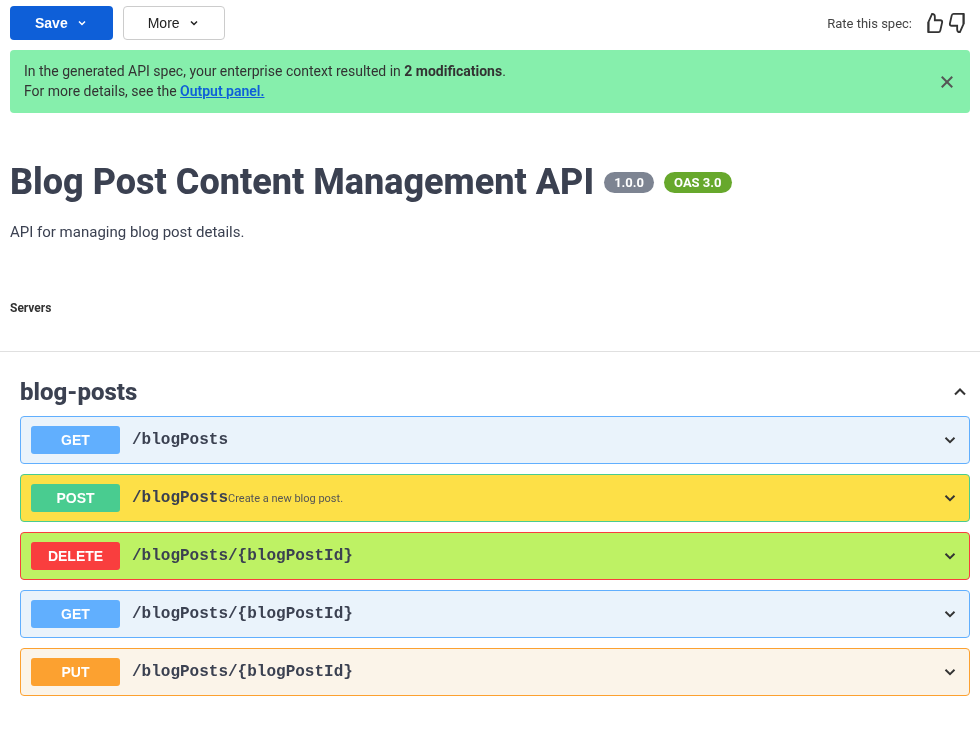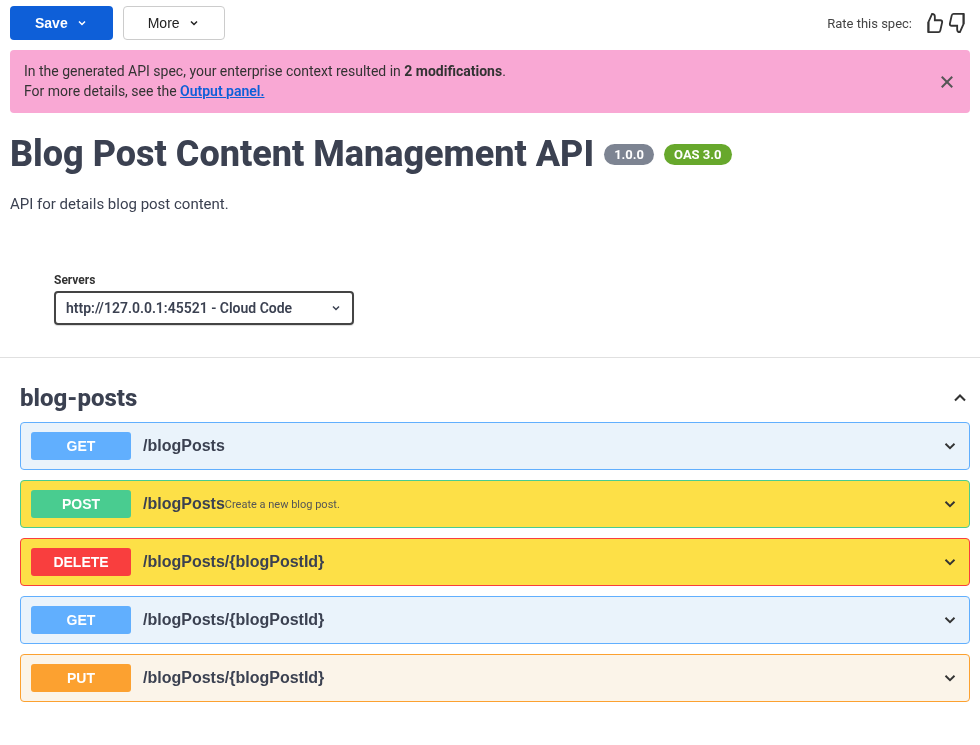--- a/index.html
+++ b/index.html
@@ -6,49 +6,49 @@
   body { font-family: -apple-system, BlinkMacSystemFont, "Segoe UI", Roboto, Helvetica, Arial, sans-serif; background: #fff; color: #3b4151; width: 980px; }
   .toolbar { display: flex; align-items: center; padding: 6px 10px 10px 10px; }
   .btn { display: inline-flex; align-items: center; gap: 8px; border-radius: 4px; font-size: 14px; padding: 8px 24px; cursor: pointer; border: 1px solid transparent; }
   .btn-primary { background: #0e5fd8; color: #fff; font-weight: 600; }
   .btn-outline { background: #fff; color: #222; border: 1px solid #ccc; margin-left: 10px; font-weight: 500; }
   .btn-more { margin-left: 10px; }
   .chev { width: 12px; height: 12px; }
   .toolbar-spacer { flex: 1; }
   .rate-label { font-size: 13px; color: #444; margin-right: 6px; }
   .rate-icon { width: 22px; height: 22px; cursor: pointer; color: #333; margin-left: 4px; }
-  .notice { display: flex; align-items: center; background: #f9a8d4; border-radius: 4px; margin: 0 10px; padding: 12px 14px; font-size: 14px; color: #333; }
+  .notice { display: flex; align-items: center; background: #86efac; border-radius: 4px; margin: 0 10px; padding: 12px 14px; font-size: 14px; color: #333; }
   .notice-text { flex: 1; line-height: 1.4; }
   .notice a { color: #0e5fd8; text-decoration: underline; font-weight: 600; }
   .notice .close { width: 18px; height: 18px; cursor: pointer; color: #555; }
-  .api-header { padding: 20px 10px 10px 10px; }
+  .api-header { padding: 48px 10px 10px 10px; }
   .title-row { display: flex; align-items: center; flex-wrap: wrap; gap: 10px; }
   .api-title { font-size: 36px; font-weight: 800; color: #3b4151; }
   .badge { display: inline-block; font-size: 13px; font-weight: 700; padding: 3px 10px; border-radius: 14px; color: #fff; }
   .badge-version { background: #7d8492; }
   .badge-oas { background: #67a82c; }
   .api-desc { margin-top: 20px; font-size: 15px; color: #3b4151; }
-  .servers-block { padding: 50px 10px 20px 10px; margin-left: 44px; }
+  .servers-block { padding: 50px 10px 20px 10px; }
   .servers-label { font-size: 12px; font-weight: 700; color: #333; margin-bottom: 4px; }
   .server-select { display: flex; align-items: center; justify-content: space-between; width: 300px; border: 2px solid #444; border-radius: 4px; padding: 7px 10px; font-size: 14px; font-weight: 600; cursor: pointer; box-shadow: 0 1px 1px rgba(0,0,0,0.15); }
   .section-divider { border-top: 1px solid rgba(0,0,0,0.12); margin-top: 12px; }
   .tag-section { padding: 16px 10px 10px 20px; }
   .tag-header { display: flex; align-items: center; cursor: pointer; padding: 10px 0; }
   .tag-name { font-size: 24px; font-weight: 800; color: #3b4151; flex: 1; }
   .op { display: flex; align-items: center; border: 1px solid; border-radius: 4px; margin-bottom: 10px; padding: 9px 10px; cursor: pointer; }
   .op-get { background: #eaf3fb; border-color: #61affe; }
   .op-post { background: #fde047; border-color: #49cc90; }
-  .op-delete { background: #fde047; border-color: #f93e3e; }
+  .op-delete { background: #bef264; border-color: #f93e3e; }
   .op-put { background: #fbf4e9; border-color: #fca130; }
-  .method { font-family: -apple-system,sans-serif; font-size: 14px; font-weight: 700; color: #fff; padding: 6px 0; width: 100px; text-align: center; border-radius: 3px; margin-right: 12px; }
+  .method { font-family: -apple-system,sans-serif; font-size: 14px; font-weight: 700; color: #fff; padding: 6px 0; width: 89px; text-align: center; border-radius: 3px; margin-right: 12px; }
   .m-get { background: #61affe; }
   .m-post { background: #49cc90; }
   .m-delete { background: #f93e3e; }
   .m-put { background: #fca130; }
-  .op-path { font-family: Liberation Sans, sans-serif; font-size: 16px; font-weight: 700; color: #3b4151; }
+  .op-path { font-family: Liberation Mono, monospace; font-size: 16px; font-weight: 700; color: #3b4151; }
   .op-summary { font-size: 11px; color: #555; }
   .op-spacer { flex: 1; }
   .op-chev { width: 18px; height: 18px; color: #333; }
   .collapse-chev { width: 20px; height: 20px; color: #333; }
 </style>
 </head>
 <body>
 
 <div class="toolbar">
   <button class="btn btn-primary">
@@ -85,31 +85,25 @@
       <line x1="19" y1="5" x2="5" y2="19"></line>
   </svg>
 </div>
 
 <div class="api-header">
   <div class="title-row">
     <h1 class="api-title">Blog Post Content Management API</h1>
     <span class="badge badge-version">1.0.0</span>
     <span class="badge badge-oas">OAS 3.0</span>
   </div>
-  <p class="api-desc">API for details blog post content.</p>
+  <p class="api-desc">API for managing blog post details.</p>
 </div>
 
 <div class="servers-block">
   <div class="servers-label">Servers</div>
-  <div class="server-select">
-    <span>http://127.0.0.1:45521 - Cloud Code</span>
-    <svg class="chev" viewBox="0 0 24 24" fill="none" stroke="currentColor" stroke-width="3">
-        <polyline points="6 9 12 15 18 9"></polyline>
-      </svg>
-  </div>
 </div>
 
 <div class="section-divider"></div>
 
 <div class="tag-section">
   <div class="tag-header">
     <span class="tag-name">blog-posts</span>
     <svg class="collapse-chev" viewBox="0 0 24 24" fill="none" stroke="currentColor" stroke-width="2.5">
         <polyline points="6 15 12 9 18 15"></polyline>
       </svg>

